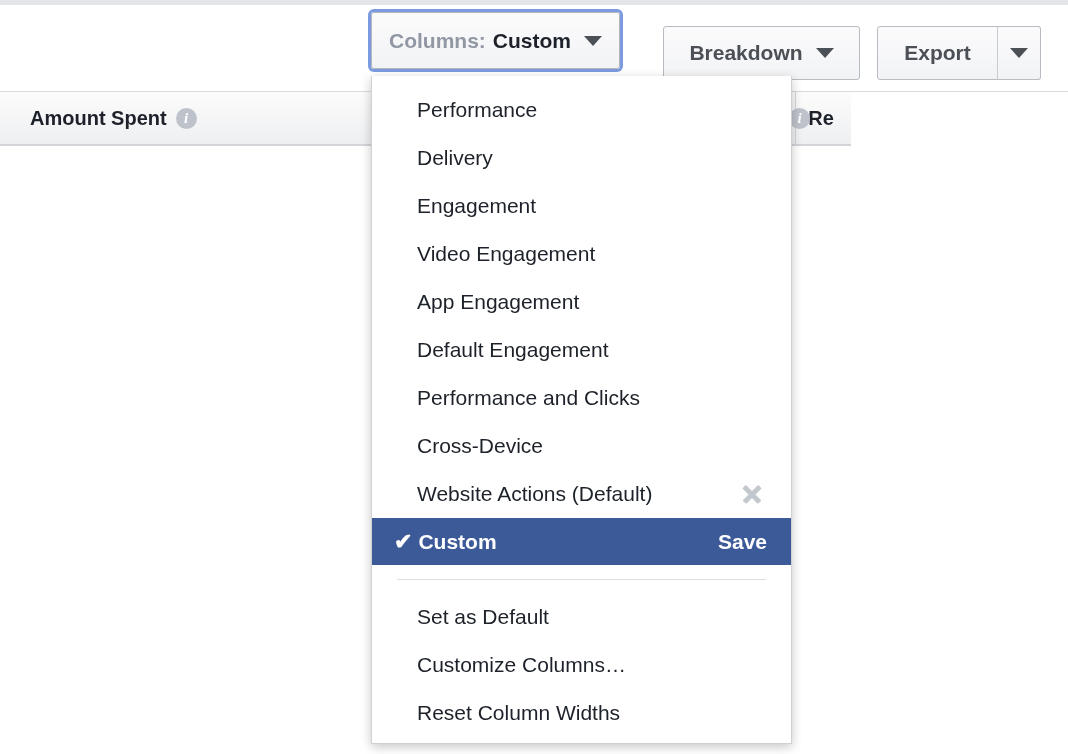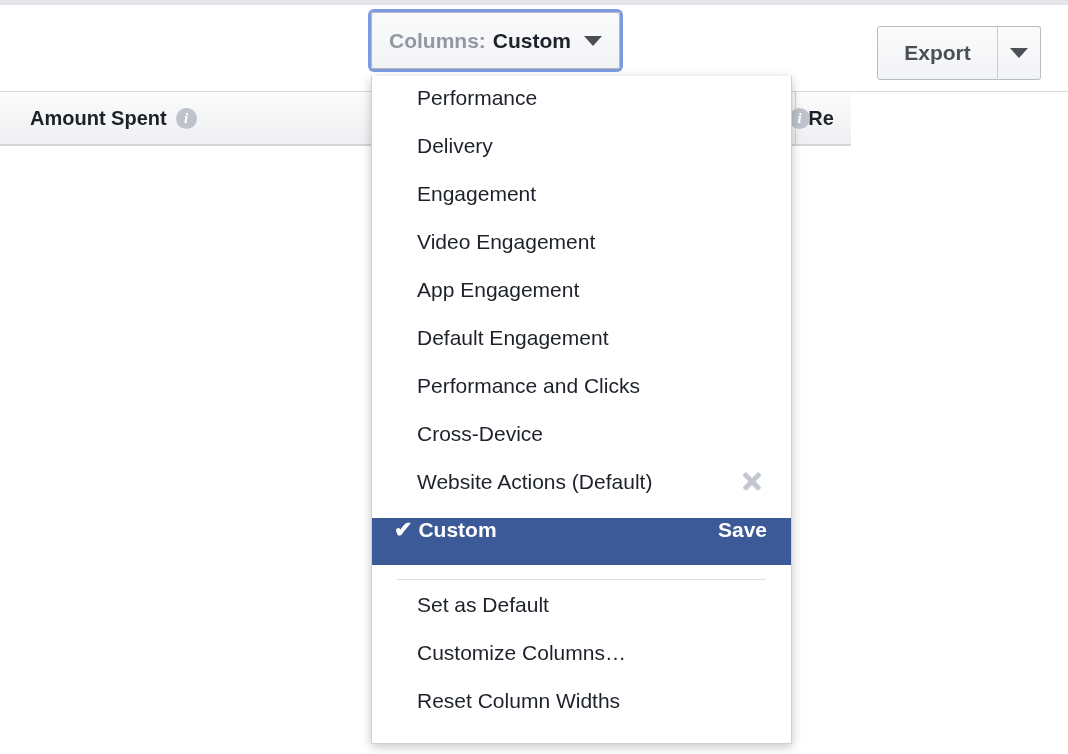--- a/index.html
+++ b/index.html
@@ -112,21 +112,21 @@
     left: 371px; top: 76px; width: 421px; height: 668px;
     background: #ffffff;
     border: 1px solid #cfd1d5;
     border-top: none;
     box-shadow: 0 3px 10px rgba(0,0,0,0.22);
     z-index: 50;
     padding-top: 10px;
   }
   .menu-item {
     position: relative;
-    display: flex; align-items: flex-start;
+    display: flex; align-items: center;
     height: 48px;
     padding-left: 45px; padding-right: 24px;
     font-size: 21px; color: #1d2129;
     cursor: pointer;
     white-space: nowrap;
   }
   .menu-item.with-x { justify-content: space-between; padding-right: 28px; }
   .x-icon {
     width: 22px; height: 22px; position: relative; flex: none;
   }
@@ -163,20 +163,24 @@
 <div id="root">
 
   <div class="toolbar">
 
     <div class="btn btn-columns">
       <span class="lbl-grey">Columns:</span>
       <span class="lbl-dark">Custom</span>
       <span class="caret"></span>
     </div>
 
+    <div class="btn btn-breakdown">
+      <span>Breakdown</span>
+      <span class="caret"></span>
+    </div>
 
     <div class="btn btn-export">
       <span>Export</span>
     </div>
     <div class="btn btn-export-caret">
       <span class="caret"></span>
     </div>
   </div>
 
   <div class="table-header">

